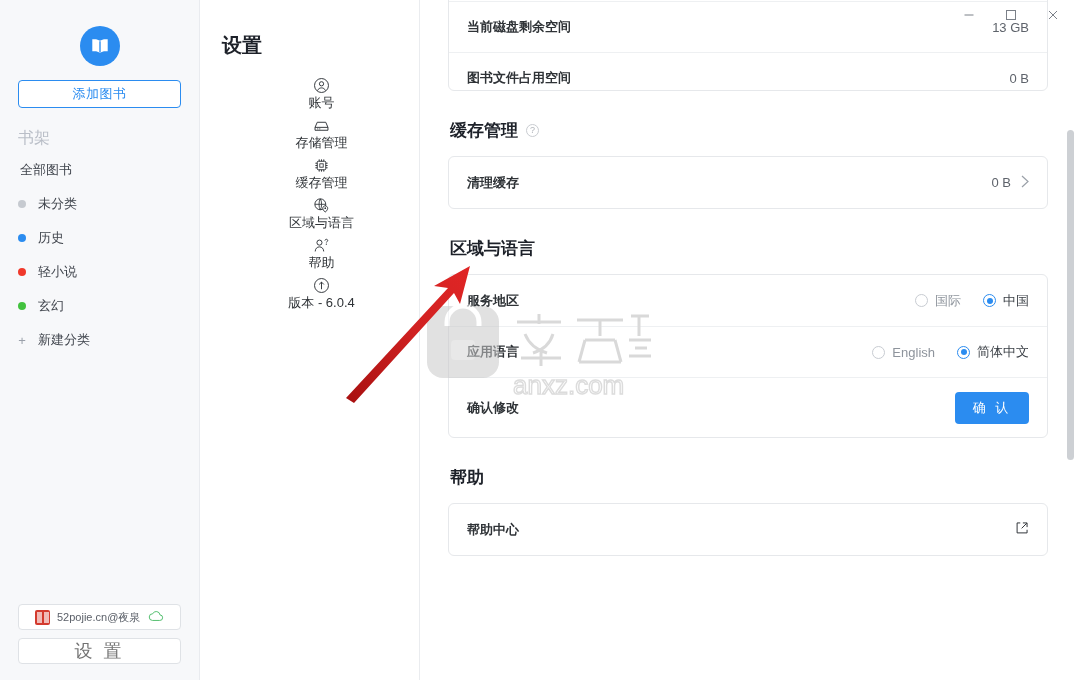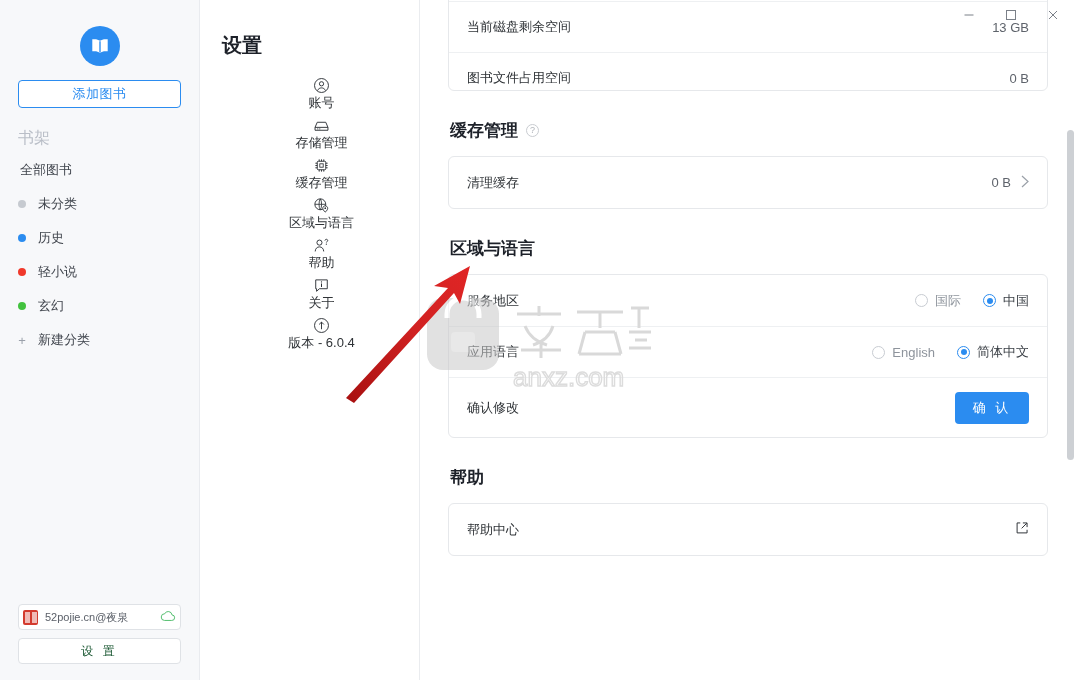--- a/index.html
+++ b/index.html
@@ -64,41 +64,41 @@
     width: 8px; margin-right: 12px; flex: 0 0 8px;
     color: #9aa0aa; font-size: 13px; line-height: 1;
     text-align: center;
   }
   .sidebar-spacer { flex: 1 1 auto; }
   .account-chip {
     margin: 0 18px 8px 18px;
     height: 26px; border: 1px solid #dfe2e6; border-radius: 4px;
     background: #fff;
     display: flex; align-items: center; gap: 7px;
-    padding: 0 4px;
+    padding: 0 16px;
     cursor: pointer;
   }
   .avatar-sq {
     width: 15px; height: 15px; flex: 0 0 15px;
     background: #d33a2e; border-radius: 2px;
     position: relative; overflow: hidden;
   }
   .avatar-sq::before, .avatar-sq::after {
     content:""; position:absolute; background: rgba(255,255,255,.65);
   }
   .avatar-sq::before { left:1.5px; top:2px; width:5px; height:11px; }
   .avatar-sq::after  { right:1.5px; top:2px; width:5px; height:11px; }
   .account-name {
     font-size: 11px; color: #5b6069; flex: 1 1 auto;
     white-space: nowrap; overflow: hidden;
   }
   .settings-btn {
     margin: 0 18px 16px 18px;
     height: 26px; border: 1px solid #dfe2e6; border-radius: 4px;
-    background: #fff; color: #14532d; font-size: 12px;
+    background: #fff; color: #737373; font-size: 18px;
     display: flex; align-items: center; justify-content: center;
     letter-spacing: 3px;
     cursor: pointer;
   }
 
   
   .settings-nav {
     width: 220px; flex: 0 0 220px; height: 680px;
     background: #ffffff;
     border-right: 1px solid #eaecef;
@@ -143,21 +143,21 @@
     border-radius: 6px;
     background: #fff;
   }
   .row {
     height: 51px;
     display: flex; align-items: center;
     padding: 0 18px;
     font-size: 13px; color: #2f3337;
   }
   .row + .row { border-top: 1px solid #eef0f2; }
-  .row .label { flex: 1 1 auto; }
+  .row .label { flex: 1 1 auto; font-weight: bold; }
   .row .value { color: #5e636b; font-size: 13px; }
 
   .section-head {
     display: flex; align-items: center; gap: 8px;
     font-size: 17px; font-weight: bold; color: #1d2129;
     margin: 28px 0 14px 2px;
   }
   .qmark {
     width: 13px; height: 13px; border-radius: 50%;
     border: 1px solid #c9ccd1; color: #b0b4ba;
@@ -198,21 +198,21 @@
   }
   .scrollbar-thumb {
     position: absolute; right: 6px; top: 130px;
     width: 7px; height: 330px; border-radius: 4px;
     background: #cdd0d4;
     cursor: pointer;
   }
 
   
   .watermark {
-    position: absolute; left: 425px; top: 292px;
+    position: absolute; left: 425px; top: 300px;
     width: 230px; height: 100px;
     pointer-events: none; z-index: 5;
   }
   
   .arrow-annot {
     position: absolute; left: 330px; top: 250px;
     width: 200px; height: 160px;
     pointer-events: none; z-index: 20;
   }
 </style>
@@ -330,30 +330,20 @@
         <svg width="17" height="17" viewBox="0 0 20 20">
           <circle cx="7.6" cy="6.6" r="3" fill="none" stroke="#2b2f34" stroke-width="1.1"></circle>
           <path d="M2.6 17c0-3.2 2.2-5.4 5-5.4s5 2.2 5 5.4" fill="none" stroke="#2b2f34" stroke-width="1.1"></path>
           <path d="M14 4.2c.2-1 1-1.6 1.9-1.5.9.1 1.5.8 1.4 1.6-.1.9-1.3 1.1-1.5 2.2" fill="none" stroke="#2b2f34" stroke-width="1.1"></path>
           <circle cx="15.7" cy="8.4" r=".7" fill="#2b2f34"></circle>
         </svg>
       </span>
       <span>帮助</span>
     </div>
 
-    <div class="snav-item">
-      <span class="snav-ico">
-        <svg width="17" height="17" viewBox="0 0 20 20">
-          <path d="M3.2 3.4h13.6v10.4H7.6l-3.4 3v-3H3.2z" fill="none" stroke="#2b2f34" stroke-width="1.1" stroke-linejoin="round"></path>
-          <path d="M10 7.6v4.2" stroke="#2b2f34" stroke-width="1.2"></path>
-          <circle cx="10" cy="5.8" r=".75" fill="#2b2f34"></circle>
-        </svg>
-      </span>
-      <span>关于</span>
-    </div>
 
     <div class="snav-item">
       <span class="snav-ico">
         <svg width="17" height="17" viewBox="0 0 20 20">
           <circle cx="10" cy="10" r="8.2" fill="none" stroke="#2b2f34" stroke-width="1.1"></circle>
           <path d="M10 14.4V6M10 6 7.2 8.8M10 6l2.8 2.8" fill="none" stroke="#2b2f34" stroke-width="1.1"></path>
         </svg>
       </span>
       <span>版本 - 6.0.4</span>
     </div>

